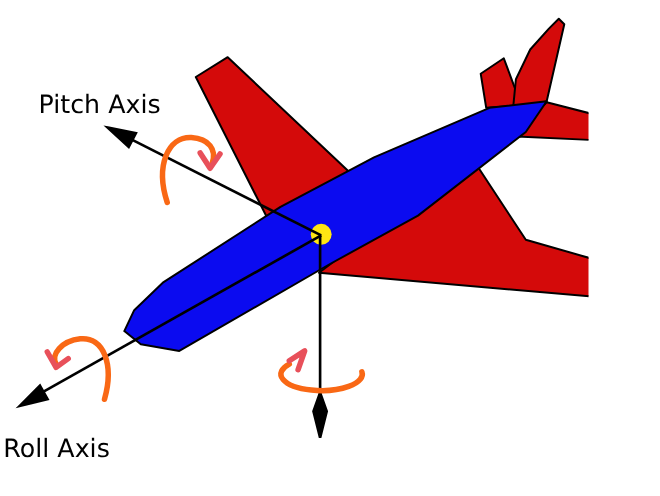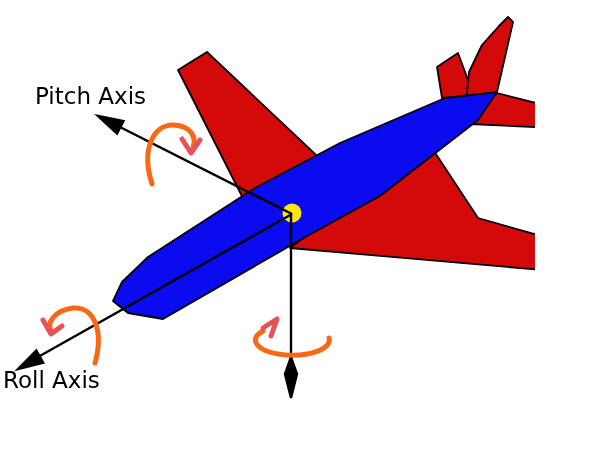--- a/index.html
+++ b/index.html
@@ -23,21 +23,21 @@
   }
   .axis-label {
     position: absolute;
     color: #000000;
     font-size: 23px;
     line-height: 1.1;
     white-space: nowrap;
     user-select: none;
   }
   #pitch-label { left: 35px;  top: 84px;  }
-  #roll-label  { left: 3px;   top: 368px; text-align: center; }
+  #roll-label  { left: 3px;   top: 396px; text-align: center; }
   #yaw-label   { left: 251px; top: 396px; }
 </style>
 </head>
 <body>
 
 <div id="stage">
 
   <svg id="plane-svg" width="600" height="451" viewBox="0 0 600 451">
 
     <g stroke="#000000" stroke-width="1.8" stroke-linejoin="round">

